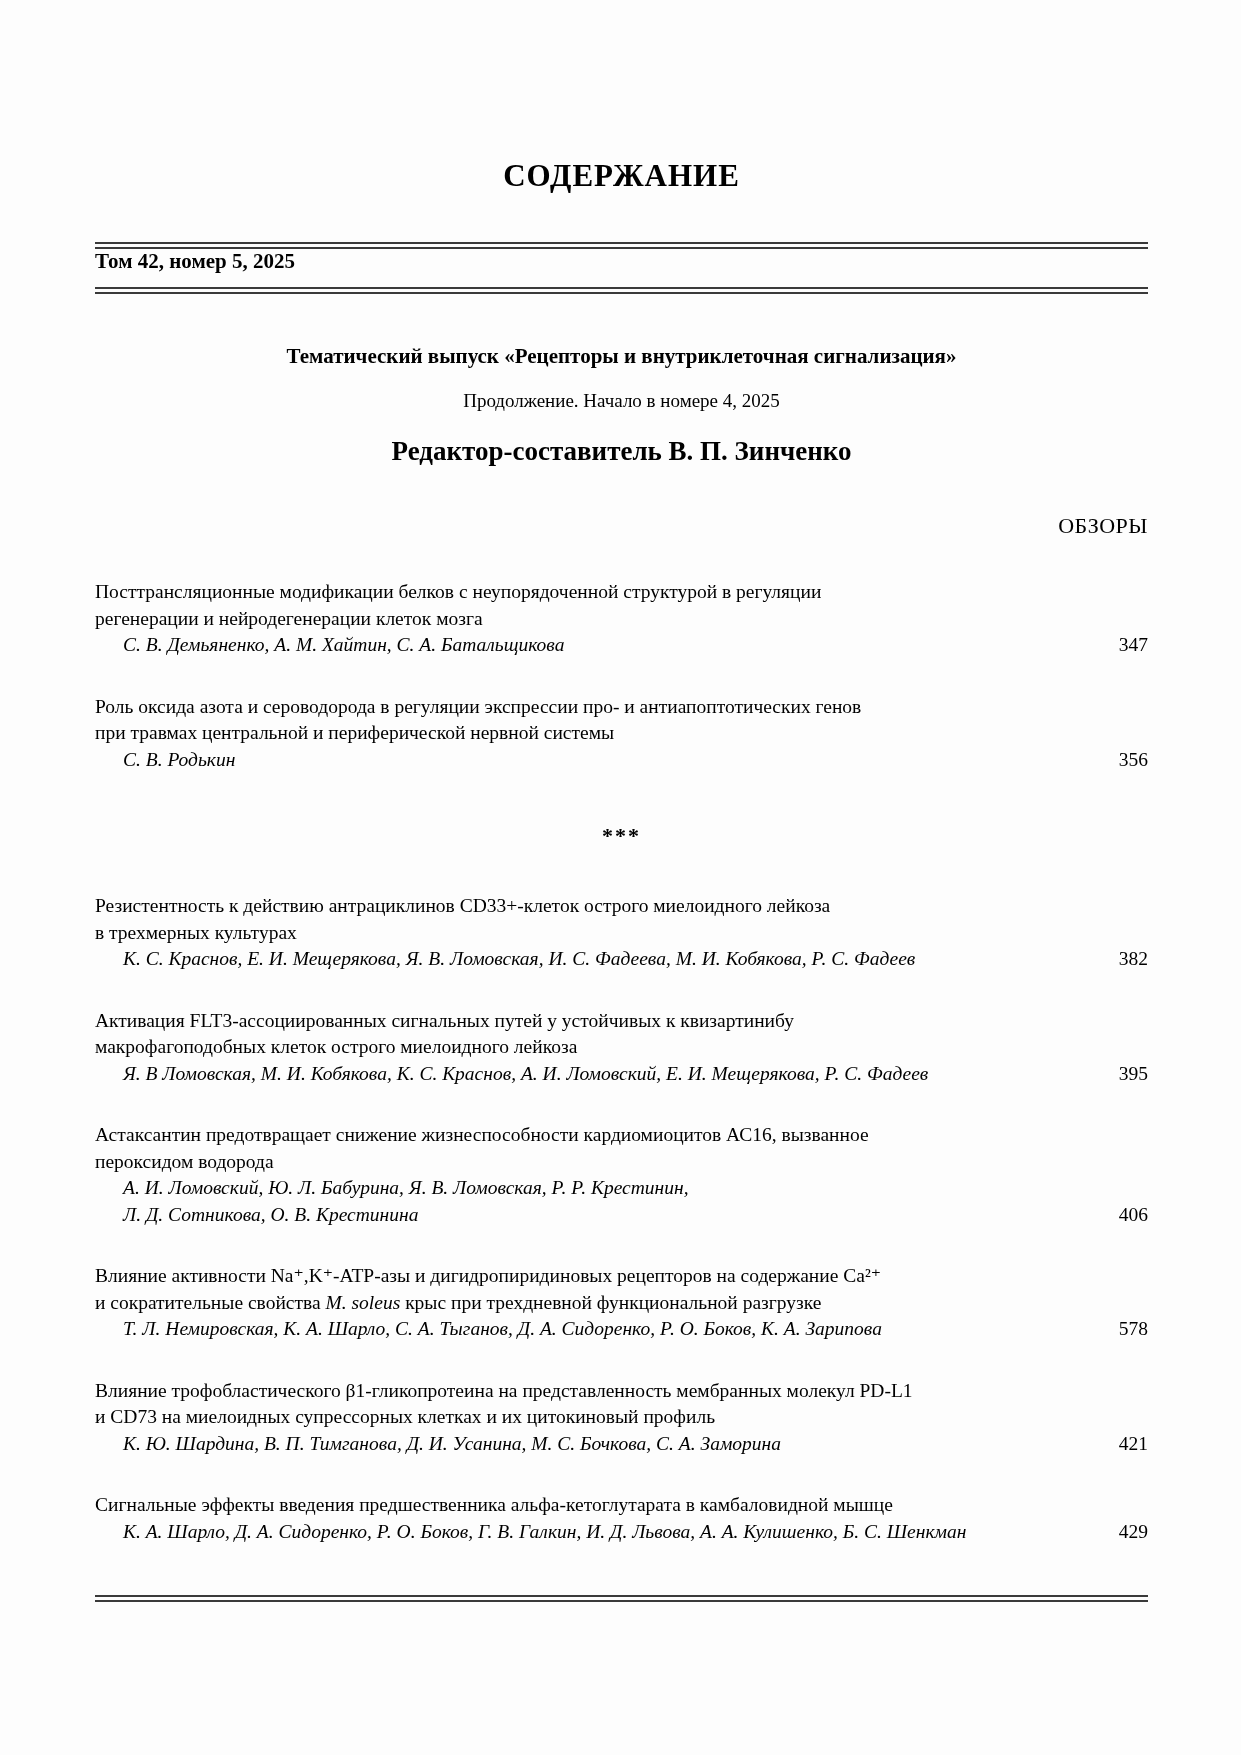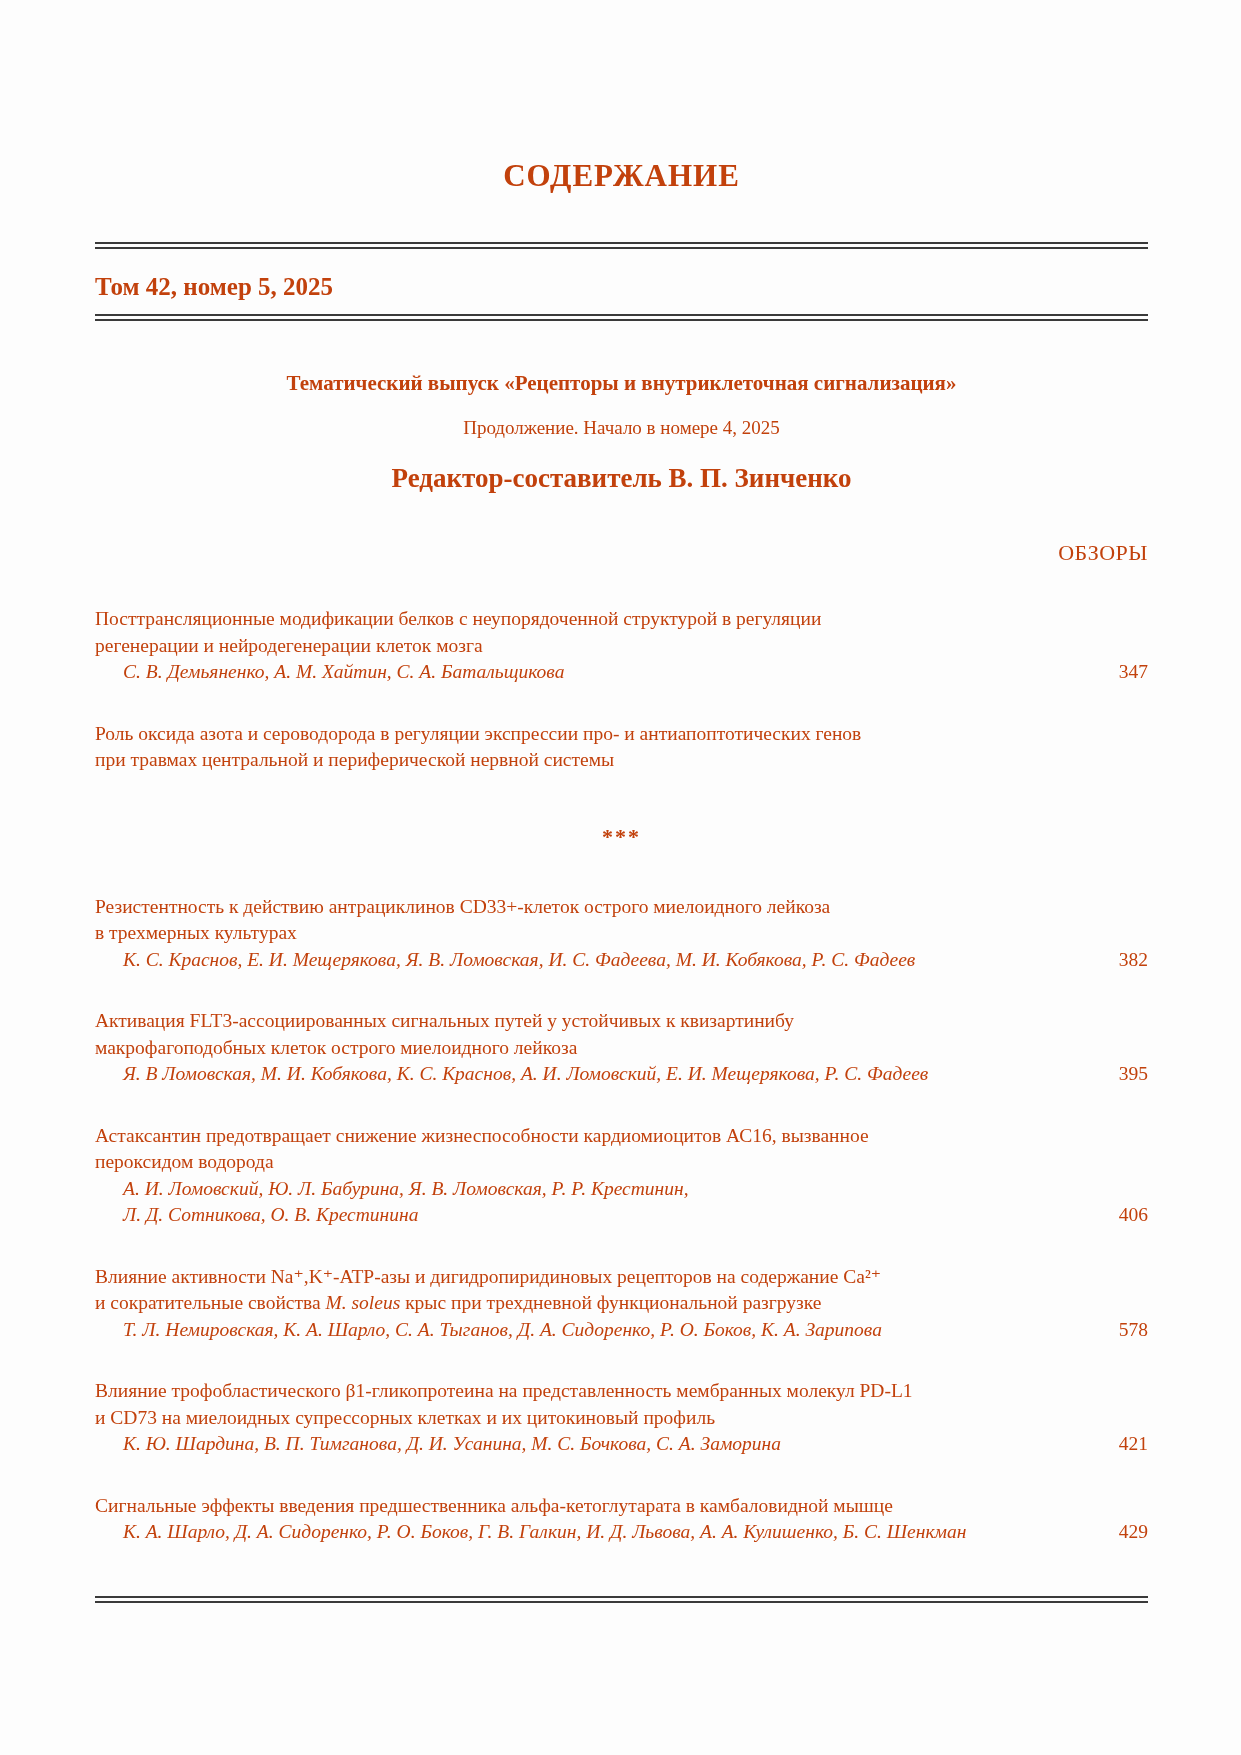--- a/index.html
+++ b/index.html
@@ -3,43 +3,42 @@
 <meta charset="utf-8">
 <style>
   html, body { margin: 0; padding: 0; background: #e8e8e8; }
   .page {
     position: relative;
     width: 1241px;
     height: 1755px;
     margin: 0 auto;
     background: #fdfdfd;
     font-family: "Liberation Serif", "DejaVu Serif", serif;
-    color: #c2410c;
+    color: #000000;
     overflow: hidden;
     box-sizing: border-box;
     padding: 158px 93px 0 95px;
   }
   .doc-title {
     margin: 0;
     text-align: center;
     font-size: 31px;
     font-weight: bold;
     letter-spacing: 1px;
   }
   .rule {
     height: 3px;
     border-top: 2.5px solid #3a3a3a;
     border-bottom: 2.5px solid #3a3a3a;
   }
   .rule-1 { margin-top: 48px; }
   .rule-2 { margin-top: 13px; }
   .rule-bottom { margin-top: 50px; }
   .volume-line {
-    margin-top: 24px;
-    font-size: 25px;
+    font-size: 21px;
     font-weight: bold;
   }
   .thematic-title {
     margin-top: 50px;
     text-align: center;
     font-size: 21px;
     font-weight: bold;
   }
   .continuation {
     margin-top: 21px;
@@ -120,20 +119,24 @@
       <div class="title-line">регенерации и нейродегенерации клеток мозга</div>
       <div class="authors-row">
         <span class="authors">С. В. Демьяненко, А. М. Хайтин, С. А. Батальщикова</span>
         <span class="page-num">347</span>
       </div>
     </div>
 
     <div class="entry">
       <div class="title-line">Роль оксида азота и сероводорода в регуляции экспрессии про- и антиапоптотических генов</div>
       <div class="title-line">при травмах центральной и периферической нервной системы</div>
+      <div class="authors-row">
+        <span class="authors">С. В. Родькин</span>
+        <span class="page-num">356</span>
+      </div>
     </div>
 
   </div>
 
   <div class="separator">***</div>
 
   <div class="entries-block-2">
 
     <div class="entry">
       <div class="title-line">Резистентность к действию антрациклинов CD33+-клеток острого миелоидного лейкоза</div>

